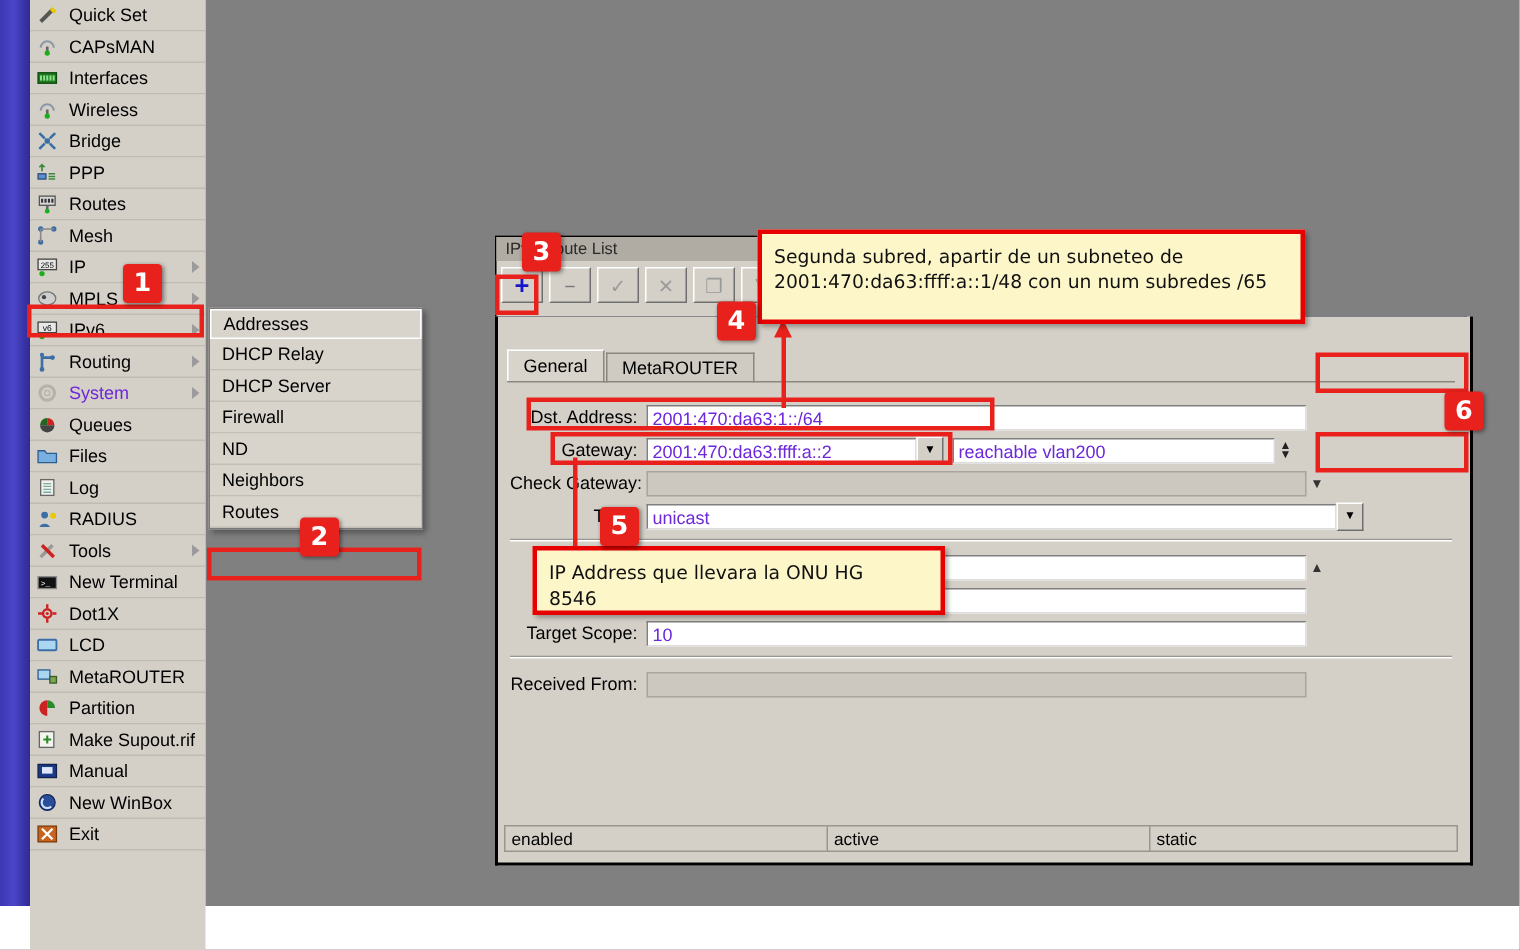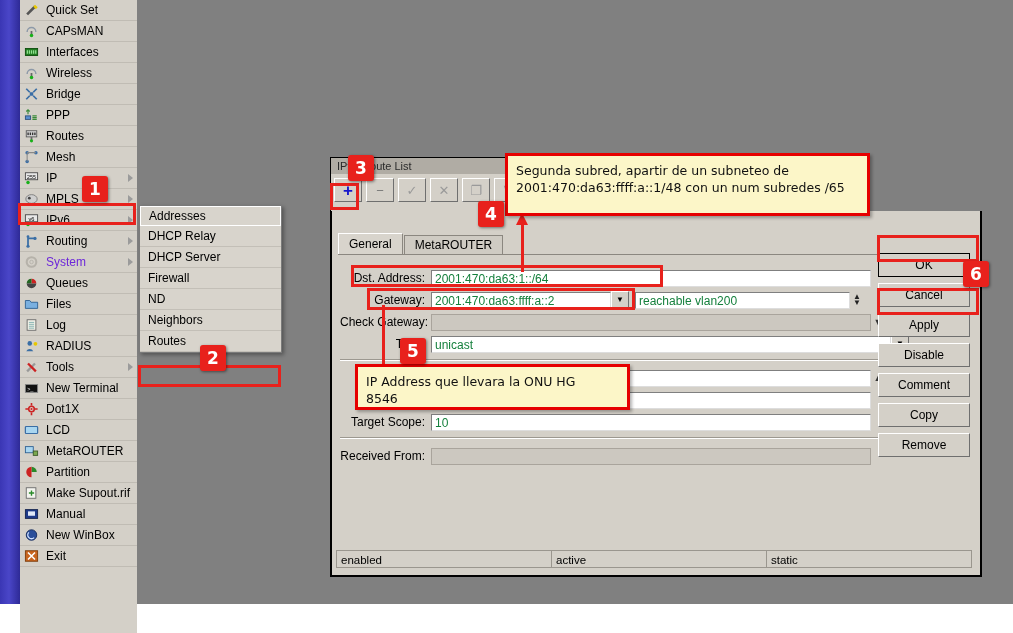--- a/index.html
+++ b/index.html
@@ -64,21 +64,21 @@
   .tab{height:19px;line-height:19px;padding:0 10px;font-size:12px;background:#cfcbc3;
        border:1px solid #8b8780;border-bottom:none;margin-right:1px;color:#000;}
   .tab.active{background:#d8d4cc;height:21px;line-height:21px;font-weight:normal;
        border-color:#fff;border-right-color:#8b8780;}
   .tabsline{position:absolute;left:6px;top:25px;width:632px;height:1px;background:#8b8780;}
 
   .frow{position:absolute;left:8px;height:18px;display:flex;align-items:center;}
   .flab{width:85px;text-align:right;font-size:12px;padding-right:6px;color:#000;white-space:nowrap;}
   .finp{height:17px;background:#fff;border:1px solid #7f7f7f;border-right-color:#ddd;
       border-bottom-color:#ddd;font-size:12px;line-height:17px;padding-left:3px;box-sizing:border-box;
-      color:#15803d;overflow:hidden;white-space:nowrap;}
+      color:#6d28d9;overflow:hidden;white-space:nowrap;}
   .finp.dis{background:#ccc8c0;border-color:#a9a49c;}
   .spinbtn{width:16px;height:17px;background:#d4d0c8;border:1px solid #fff;
       border-right-color:#6f6f6f;border-bottom-color:#6f6f6f;
       display:flex;align-items:center;justify-content:center;font-size:8px;line-height:1;}
   .arrowonly{width:14px;height:17px;display:flex;align-items:center;justify-content:center;font-size:9px;color:#333;}
   .updown{width:14px;height:17px;display:flex;flex-direction:column;align-items:center;justify-content:center;line-height:6px;font-size:8px;color:#222;}
 
   .sep{position:absolute;left:8px;width:628px;height:1px;background:#ffffff;border-top:1px solid #9c9890;}
 
   
@@ -349,29 +349,20 @@
       <span class="finp" style="width:440px;">10</span>
     </div>
 
     <div class="sep" style="top:208px;"></div>
 
     <div class="frow" style="top:218px;">
       <span class="flab">Received From:</span>
       <span class="finp dis" style="width:440px;"></span>
     </div>
 
-    <div id="sidebtns">
-        <div class="sbtn focus">OK</div>
-        <div class="sbtn">Cancel</div>
-        <div class="sbtn">Apply</div>
-        <div class="sbtn">Disable</div>
-        <div class="sbtn">Comment</div>
-        <div class="sbtn">Copy</div>
-        <div class="sbtn">Remove</div>
-      </div>
 
     <div id="statusbar">
         <div class="scell" style="width: 215px;">enabled</div>
         <div class="scell" style="width: 215px;">active</div>
         <div class="scell" style="width: 206px;">static</div>
       </div>
   </div>
 </div>
 
 <div class="hl" style="left:18px;top:203px;width:118px;height:22px;"></div>

